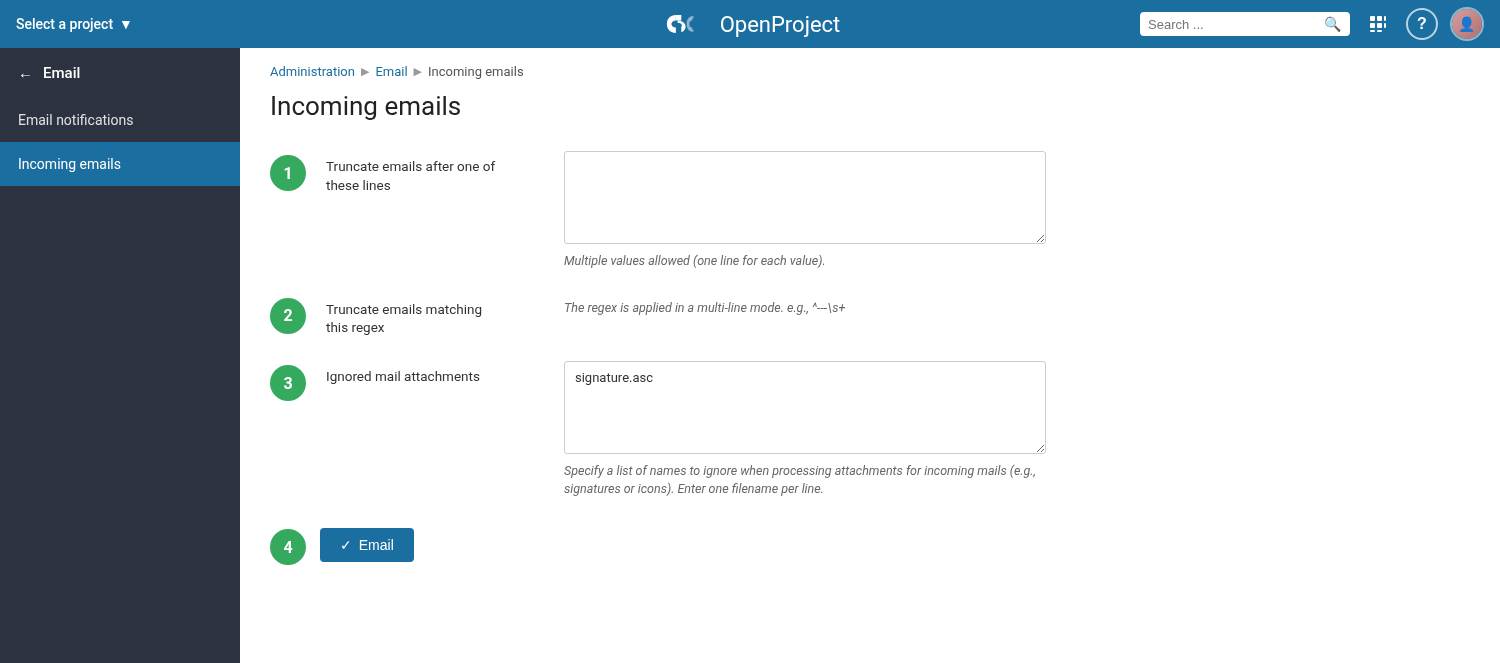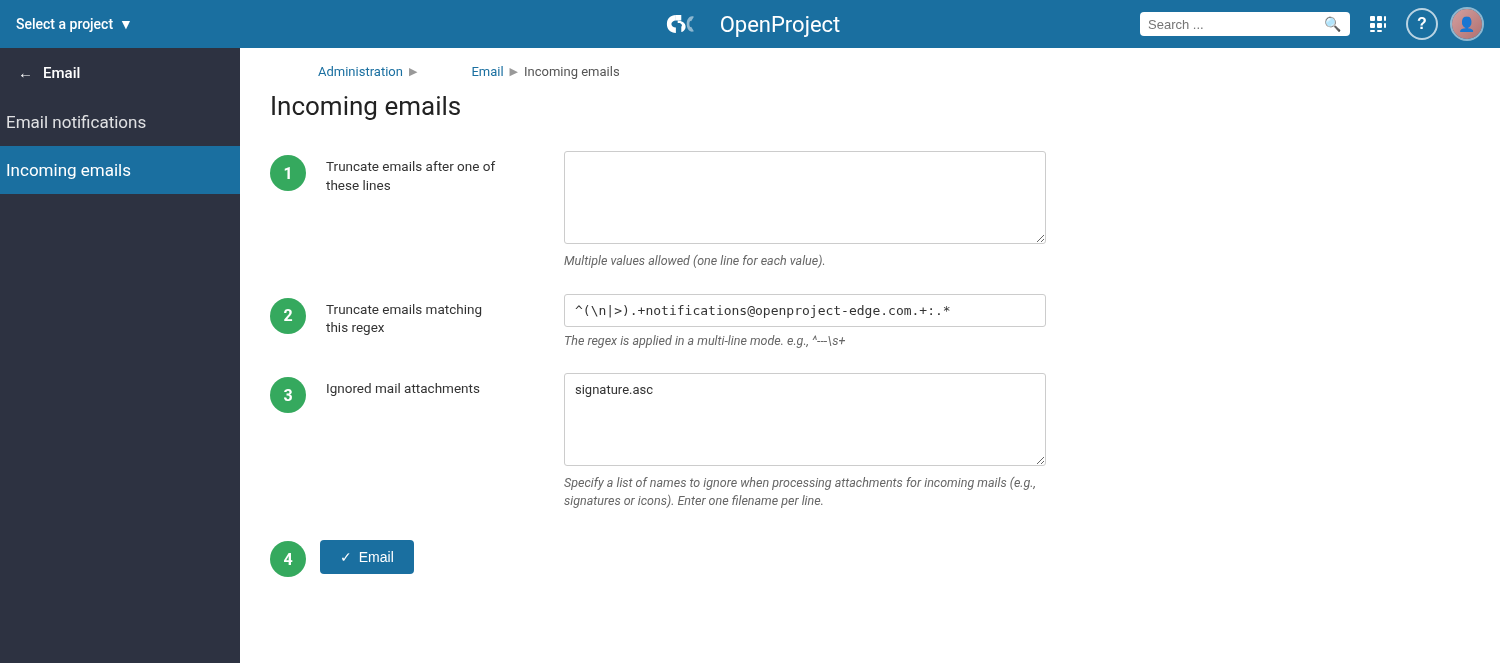--- a/index.html
+++ b/index.html
@@ -138,23 +138,23 @@
       display: flex;
       align-items: center;
       gap: 10px;
       padding: 16px 18px;
       color: white;
       cursor: pointer;
       font-size: 15px;
       font-weight: 500;
     }
     .sidebar-nav-item {
-      padding: 14px 6px;
-      cursor: pointer;
-      font-size: 17px;
+      padding: 14px 18px;
+      cursor: pointer;
+      font-size: 14px;
       color: rgba(255,255,255,0.85);
     }
     .sidebar-nav-item.active {
       background-color: #1a6fa0;
       color: white;
     }
 
     
     .content {
       flex: 1;
@@ -169,21 +169,20 @@
       display: flex;
       align-items: center;
       gap: 6px;
       font-size: 13px;
       color: #666;
     }
     .breadcrumb a {
       color: #1a6fa0;
       text-decoration: none;
       cursor: pointer;
-      margin-left: 48px;
     }
     .breadcrumb-sep {
       color: #999;
       font-size: 11px;
     }
     .breadcrumb-current {
       color: #555;
     }
 
     
@@ -377,21 +376,20 @@
           <div class="field-hint">Multiple values allowed (one line for each value).</div>
         </div>
       </div>
 
       <div class="form-row">
         <div class="step-badge">
           <span>2</span>
         </div>
         <div class="field-label">Truncate emails matching this regex</div>
         <div class="field-content">
-          <input type="text" class="form-input" value="^(\n|&gt;).+notifications@openproject-edge.com.+:.*" style="">
           <div class="field-hint">The regex is applied in a multi-line mode. e.g., ^---\s+</div>
         </div>
       </div>
 
       <div class="form-row">
         <div class="step-badge">
           <span>3</span>
         </div>
         <div class="field-label">Ignored mail attachments</div>
         <div class="field-content">

